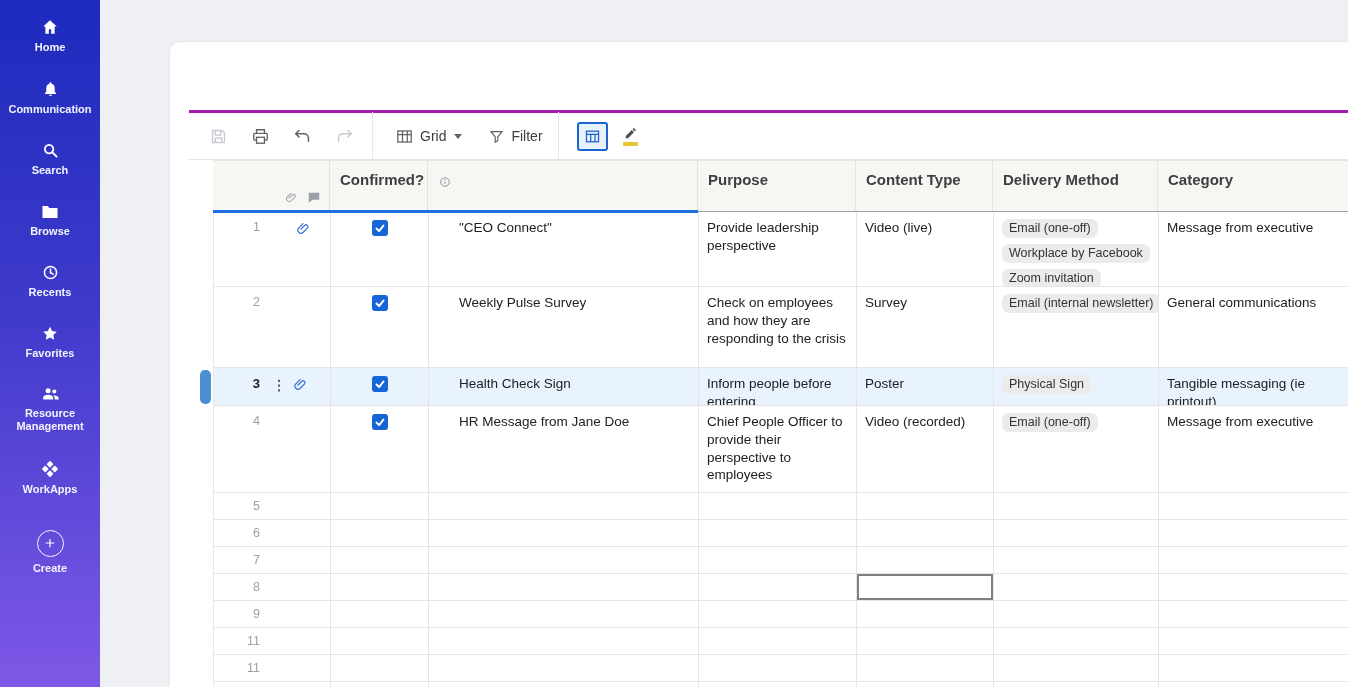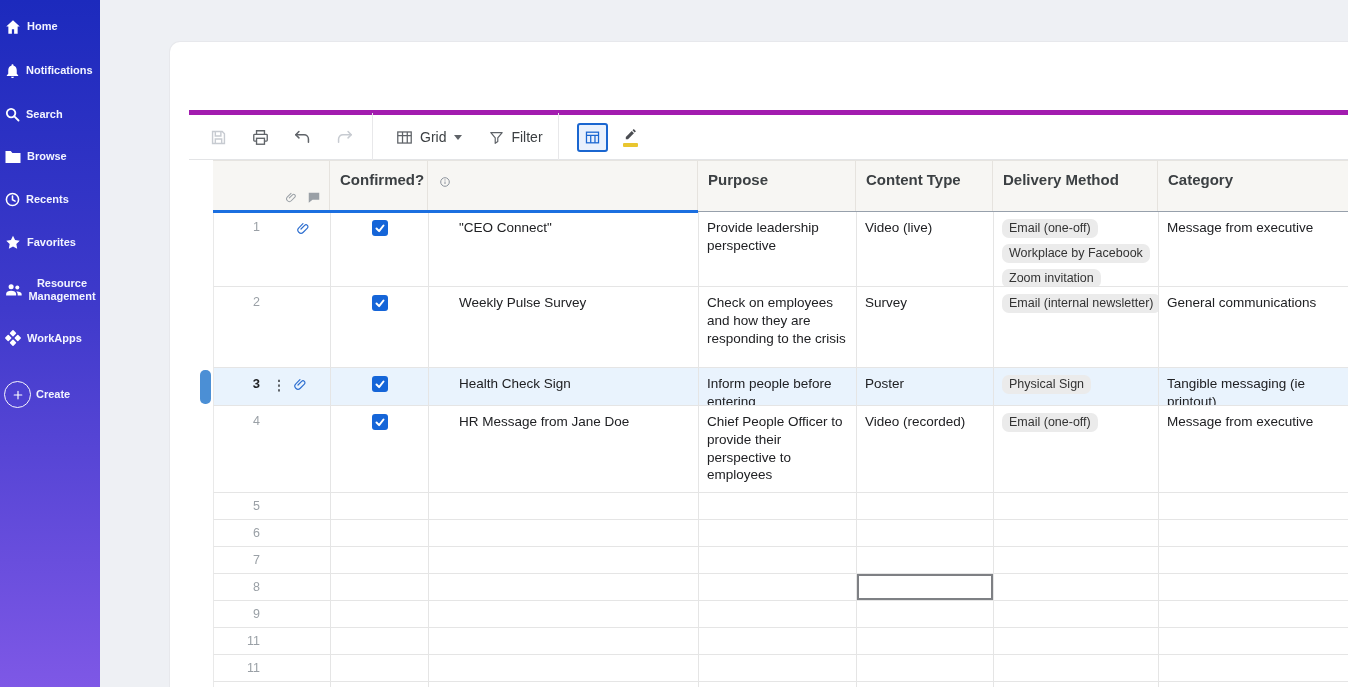--- a/index.html
+++ b/index.html
@@ -3,35 +3,35 @@
 <meta charset="utf-8">
 <style>
   *{box-sizing:border-box;margin:0;padding:0}
   html,body{width:1348px;height:687px;overflow:hidden;background:#eef0f4;
     font-family:"Liberation Sans",sans-serif;-webkit-font-smoothing:antialiased}
 
   
   .sidebar{position:absolute;left:0;top:0;width:100px;height:687px;
     background:linear-gradient(180deg,#1c2abd 0%,#3f3acb 45%,#7e58e6 100%);
     display:flex;flex-direction:column;align-items:center;padding-top:18px;z-index:5}
-  .nav-item{display:flex;flex-direction:row;align-items:center;gap:5px;
+  .nav-item{display:flex;flex-direction:column;align-items:center;gap:5px;
     margin-bottom:26px;cursor:pointer;width:92px}
   .nav-item svg{display:block}
   .nav-label{color:#f2f4ff;font-size:11px;font-weight:600;text-align:center;line-height:1.2}
   .nav-create{margin-top:8px}
   .create-circle{width:27px;height:27px;border:1.6px solid rgba(255,255,255,.95);
     border-radius:50%;display:flex;align-items:center;justify-content:center}
 
   
   .panel{position:absolute;left:170px;top:42px;right:0;bottom:0;background:#fff;
     border-top-left-radius:10px;box-shadow:0 0 0 1px #e7e8ec;overflow:hidden}
 
   
   .toolbar{position:absolute;top:68px;left:19px;right:0;height:50px;
-    border-top:5px solid #a21caf;border-bottom:1px solid #e3e4e6;
+    border-top:3px solid #a21caf;border-bottom:1px solid #e3e4e6;
     display:flex;align-items:center;padding-left:17px;background:#fff}
   .icon-btn{width:24px;height:24px;display:flex;align-items:center;justify-content:center;
     cursor:pointer;flex:none}
   .vsep{width:1px;height:49px;background:#e8e8ea;flex:none}
   .tb-group{display:flex;align-items:center;gap:6px;cursor:pointer;flex:none}
   .tb-label{font-size:14px;color:#3c4043}
   .caret{width:0;height:0;border-left:4px solid transparent;border-right:4px solid transparent;
     border-top:5px solid #5f6368;margin-left:2px}
   .view-btn{width:31px;height:29px;border:2px solid #1a66d0;background:#e9f1fd;border-radius:3px;
     display:flex;align-items:center;justify-content:center;cursor:pointer;flex:none}
@@ -88,21 +88,21 @@
     </span>
     <span class="nav-label">Home</span>
   </div>
 
   <div class="nav-item">
     <span>
       <svg width="17" height="18" viewBox="0 0 24 24" fill="#fff">
           <path d="M12 22c1.1 0 2-.9 2-2h-4c0 1.1.9 2 2 2zm6-6v-5c0-3.1-1.6-5.6-4.5-6.3V4c0-.8-.7-1.5-1.5-1.5s-1.5.7-1.5 1.5v.7C7.6 5.4 6 7.9 6 11v5l-2 2v1h16v-1z"></path>
         </svg>
     </span>
-    <span class="nav-label">Notifications</span>
+    <span class="nav-label">Communication</span>
   </div>
 
   <div class="nav-item">
     <span>
       <svg width="17" height="17" viewBox="0 0 24 24" fill="none" stroke="#fff" stroke-width="2.6">
           <circle cx="10" cy="10" r="6"></circle>
           <line x1="14.6" y1="14.6" x2="20.5" y2="20.5" stroke-linecap="round"></line>
         </svg>
     </span>
     <span class="nav-label">Search</span>

